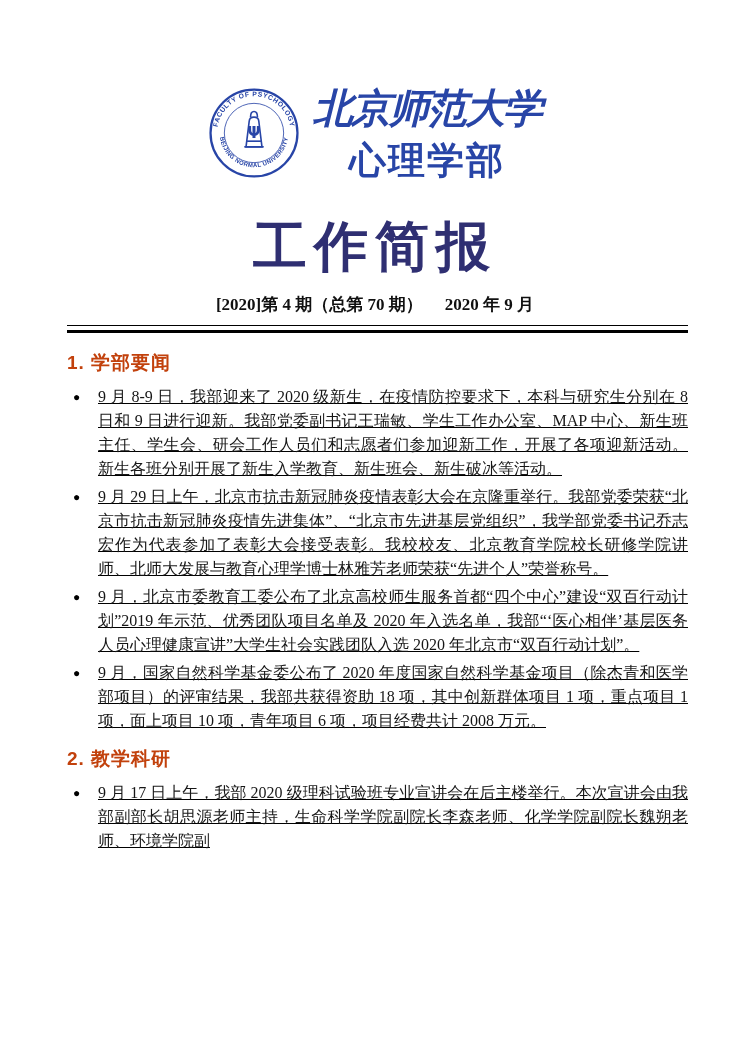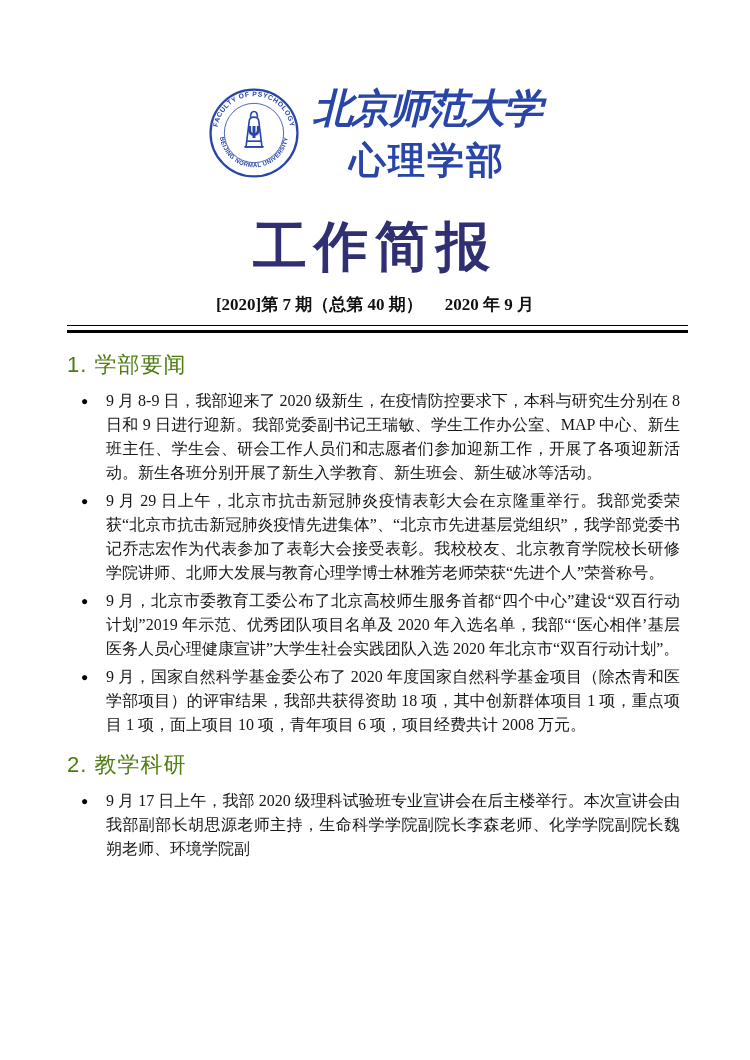--- a/index.html
+++ b/index.html
@@ -37,25 +37,25 @@
     font-family:"Liberation Serif","DejaVu Serif",serif;
   }
   .issue-date{margin-left:22px;}
   .rule{
     margin:9px 62px 0 67px;height:4px;
     border-top:1.5px solid #000;border-bottom:3px solid #000;
   }
   
   .content{padding:4px 62px 0 67px;}
   .section-heading{
-    margin:13px 0 9px;font-size:22px;font-weight:400;
-    color:#4d7c0f;letter-spacing:1px;
+    margin:13px 0 9px;font-size:19px;font-weight:700;
+    color:#c2410c;letter-spacing:1px;
     font-family:"Liberation Sans","DejaVu Sans",sans-serif;
   }
-  ul.bullets{list-style:none;margin:8px;padding:0;}
+  ul.bullets{list-style:none;margin:0;padding:0;text-decoration:underline;}
   ul.bullets li{
     position:relative;padding-left:31px;margin-bottom:4px;
     font-size:16px;line-height:24px;text-align:justify;
     color:#161616;
   }
   ul.bullets li::before{
     content:"\25CF";position:absolute;left:6px;top:0;
     font-size:12px;line-height:24px;color:#000;
   }
 </style>
@@ -89,21 +89,21 @@
 
     <div class="brand">
       <span class="brand-script">北京师范大学</span>
       <span class="brand-bold">心理学部</span>
     </div>
   </div>
 
   <h1 class="title">工作简报</h1>
 
   <div class="issue">
-    <span>[2020]第 7 期（总第 40 期）</span><span class="issue-date">2020 年 9 月</span>
+    <span>[2020]第 4 期（总第 70 期）</span><span class="issue-date">2020 年 9 月</span>
   </div>
 
   <div class="rule"></div>
 
   <div class="content">
 
     <h2 class="section-heading">1. 学部要闻</h2>
     <ul class="bullets">
       <li>9 月 8-9 日，我部迎来了 2020 级新生，在疫情防控要求下，本科与研究生分别在 8 日和 9 日进行迎新。我部党委副书记王瑞敏、学生工作办公室、MAP 中心、新生班主任、学生会、研会工作人员们和志愿者们参加迎新工作，开展了各项迎新活动。新生各班分别开展了新生入学教育、新生班会、新生破冰等活动。</li>
       <li>9 月 29 日上午，北京市抗击新冠肺炎疫情表彰大会在京隆重举行。我部党委荣获“北京市抗击新冠肺炎疫情先进集体”、“北京市先进基层党组织”，我学部党委书记乔志宏作为代表参加了表彰大会接受表彰。我校校友、北京教育学院校长研修学院讲师、北师大发展与教育心理学博士林雅芳老师荣获“先进个人”荣誉称号。</li>

